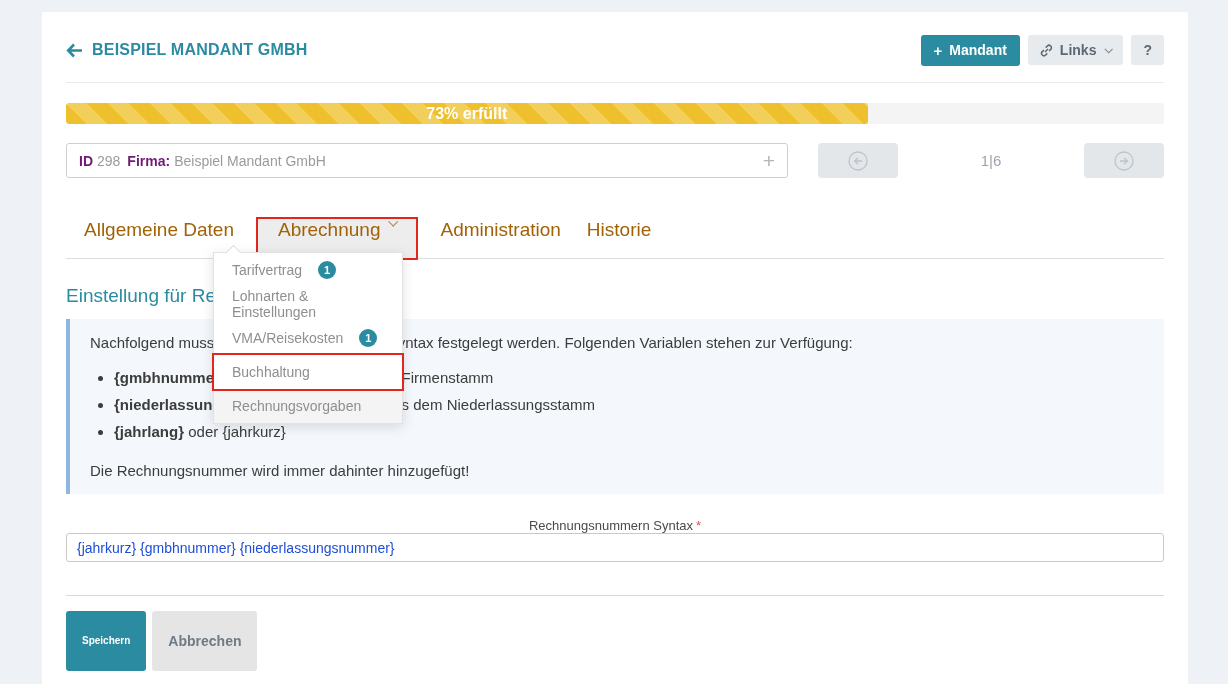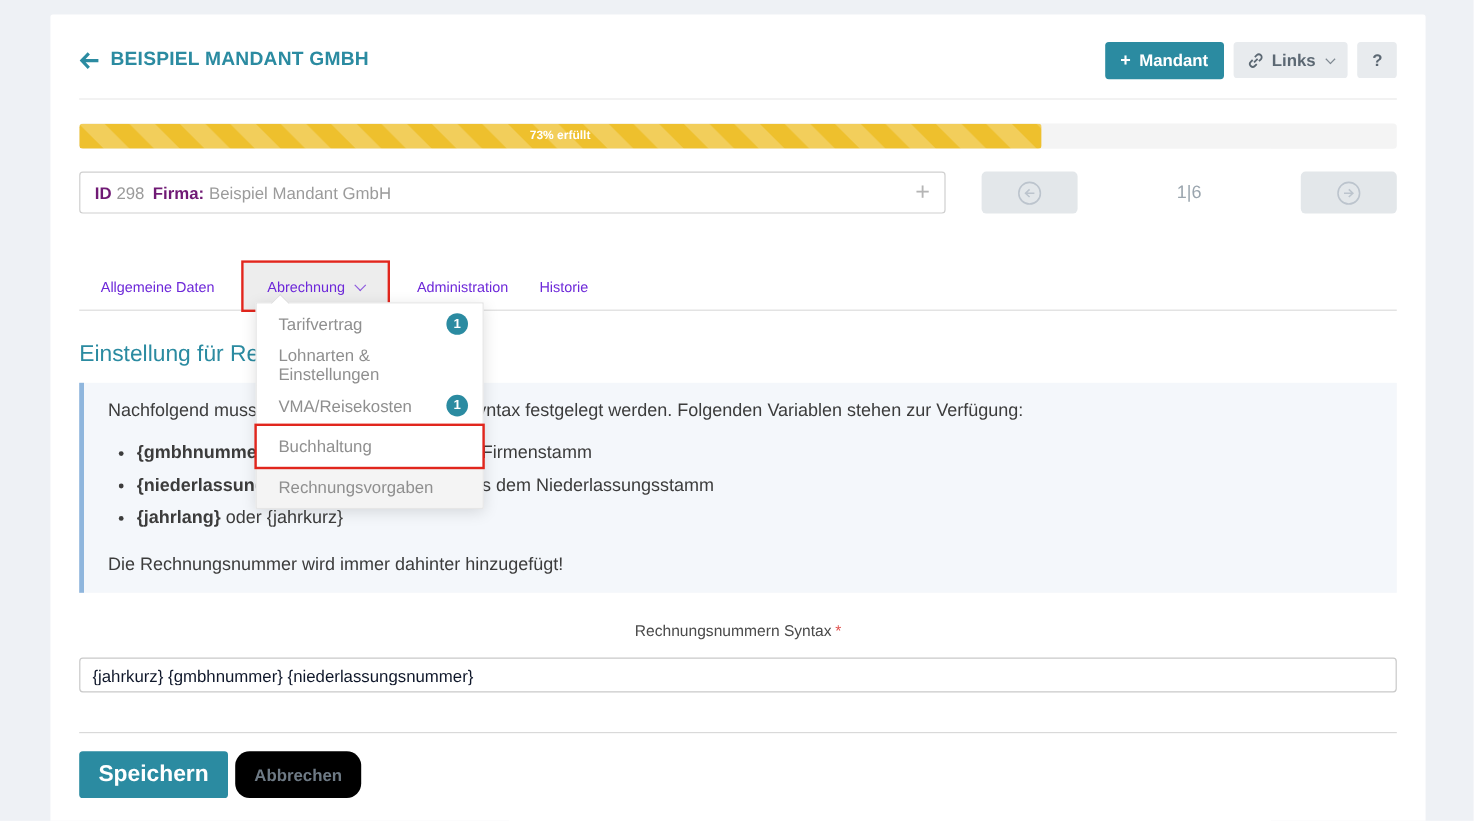--- a/index.html
+++ b/index.html
@@ -29,79 +29,79 @@
   .btn-help { background:#e8ebee; color:#5c6873; padding:8px 12px; font-weight:bold; }
   .plus-glyph { font-weight:bold; font-size:15px; }
   hr.div { border:none; border-top:1px solid #e9e9e9; margin-top:14px; }
   
   .pbar { margin-top:20px; width:100%; height:21px; background:#f4f4f4; border-radius:3px; overflow:hidden; }
   .pbar-fill {
     height:100%;
     background-color:#eec02d;
     background-image:linear-gradient(45deg, rgba(255,255,255,.22) 25%, transparent 25%, transparent 50%, rgba(255,255,255,.22) 50%, rgba(255,255,255,.22) 75%, transparent 75%, transparent);
     background-size:42px 42px;
-    color:#fff; font-size:10px; font-weight:600;
+    color:#fff; font-size:16px; font-weight:600;
     display:flex; align-items:center; justify-content:center;
     border-radius:3px;
   }
   
   .record-row { margin-top:19px; display:flex; align-items:center; }
   .record-field {
     width:722px; height:35px; background:#fff;
     border:1px solid #cfcfcf; border-radius:3px;
     display:flex; align-items:center; padding:0 12px;
     font-size:14px; color:#9b9b9b; cursor:text;
   }
   .record-field b { color:#701a75; margin-right:4px; }
   .record-field .sep { margin-right:7px; }
   .record-field .grow { flex:1; }
   .record-plus { color:#b5b5b5; font-size:21px; font-weight:300; cursor:pointer; }
   .rec-nav { flex:1; display:flex; align-items:center; }
   .nav-btn { margin-left:30px; width:80px; height:35px; border:none; border-radius:4px; background:#e3e7ea; display:flex; align-items:center; justify-content:center; cursor:pointer; }
   .nav-count { flex:1; text-align:center; color:#9aa5ae; font-size:15px; }
   
   .tabs { margin-top:41px; display:flex; align-items:stretch; gap:22px; padding-left:16px; border-bottom:1px solid #ddd; height:40px; }
-  .tab { display:flex; align-items:center; color:#6d28d9; font-size:12px; cursor:pointer; padding:0 2px; }
+  .tab { display:flex; color:#a16207; font-size:19px; cursor:pointer; padding:0 2px; }
   .tab-active { background:#ededed; padding:0 20px; }
   .annot { outline:2px solid #e1261d; outline-offset:0; }
   .chev { width:7px; height:7px; border-right:1.6px solid currentColor; border-bottom:1.6px solid currentColor; transform:rotate(45deg) translateY(-1px); display:inline-block; margin-left:9px; opacity:.75; }
   .chev-sm { width:6px; height:6px; margin-left:2px; }
   
   .section-heading { margin-top:26px; color:#2b8ba1; font-size:19px; font-weight:400; }
   .infobox {
     margin-top:12px; background:#f4f7fb; border-left:4px solid #8fb6dd;
     padding:14px 20px; font-size:15px; color:#3c3c3c; line-height:19px;
   }
   .infobox ul { margin:12px 0 0 24px; }
   .infobox li { line-height:27px; }
   .infobox .var { font-weight:bold; }
   .infobox .note { margin-top:16px; }
   .form-label { margin-top:24px; font-size:13px; color:#4a4a4a;text-align:center; }
   .req { color:#e0504d; margin-left:3px; }
   .syntax-input {
-    margin-top:15px; width:100%; height:29px;
+    margin-top:0; width:100%; height:29px;
     border:1px solid #c9c9c9; border-radius:3px;
-    padding:0 10px; font-family:inherit; font-size:14px; color:#0f172a;
+    padding:0 10px; font-family:inherit; font-size:14px; color:#1d4ed8;
   }
   hr.div2 { border:none; border-top:1px solid #d9d9d9; margin-top:33px; }
   .btn-row { margin-top:15px; display:flex; gap:6px; }
-  .btn-save { background:#2b8ba1; color:#fff; padding:10px 16px; font-weight:600; font-size:19px; }
-  .btn-cancel { background:#000000; color:#6e7a85; padding:10px 16px; font-weight:600; font-size:14px;border-radius:12px; }
+  .btn-save { background:#2b8ba1; color:#fff; padding:25px 16px; font-weight:600; font-size:10px; }
+  .btn-cancel { background:#e5e5e5; color:#6e7a85; padding:10px 16px; font-weight:600; font-size:14px; }
   
   .dropdown {
     position:absolute; left:171px; top:240px; width:190px; z-index:10;
     background:#fff; border:1px solid #e2e2e2;
     box-shadow:0 3px 12px rgba(0,0,0,.13);
   }
   .dropdown::before {
     content:""; position:absolute; top:-6px; left:14px; width:10px; height:10px;
     background:#fff; border-left:1px solid #ddd; border-top:1px solid #ddd; transform:rotate(45deg);
   }
   .dd-item {
-    height:34px; display:flex; align-items:center; justify-content:space-between;
+    height:34px; display:flex; align-items:center; justify-content:flex-start;
     padding:0 12px 0 18px; font-size:14px; color:#8f8f8f; cursor:pointer; background:#fff;gap:16px;
   }
   .dd-item.hovered { background:#f4f4f4; }
   .badge {
     width:18px; height:18px; border-radius:50%; background:#2b8ba1;
     color:#fff; font-size:11px; font-weight:bold;
     display:flex; align-items:center; justify-content:center;
   }
 </style>
 </head>

